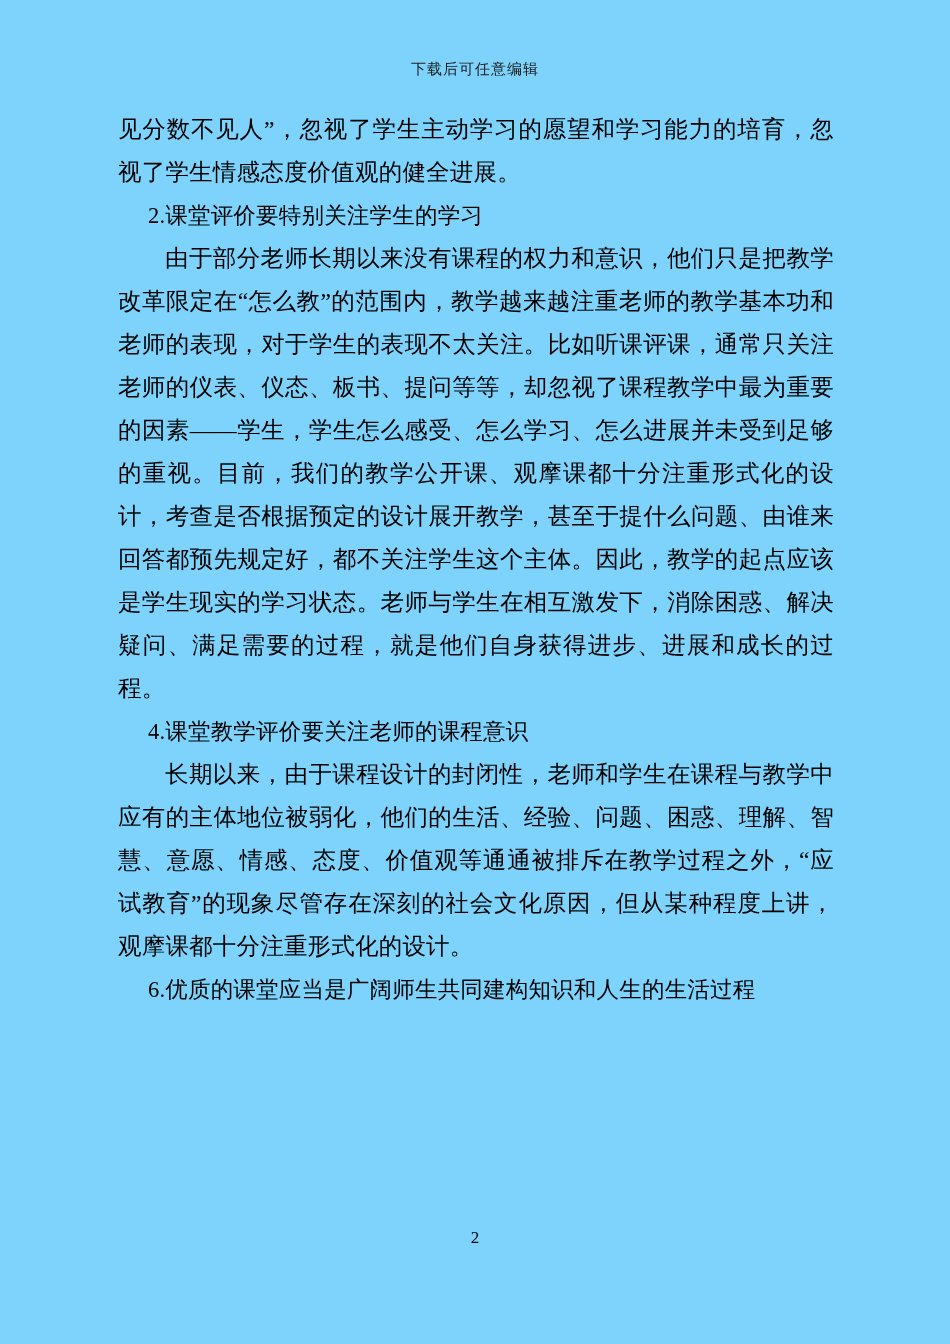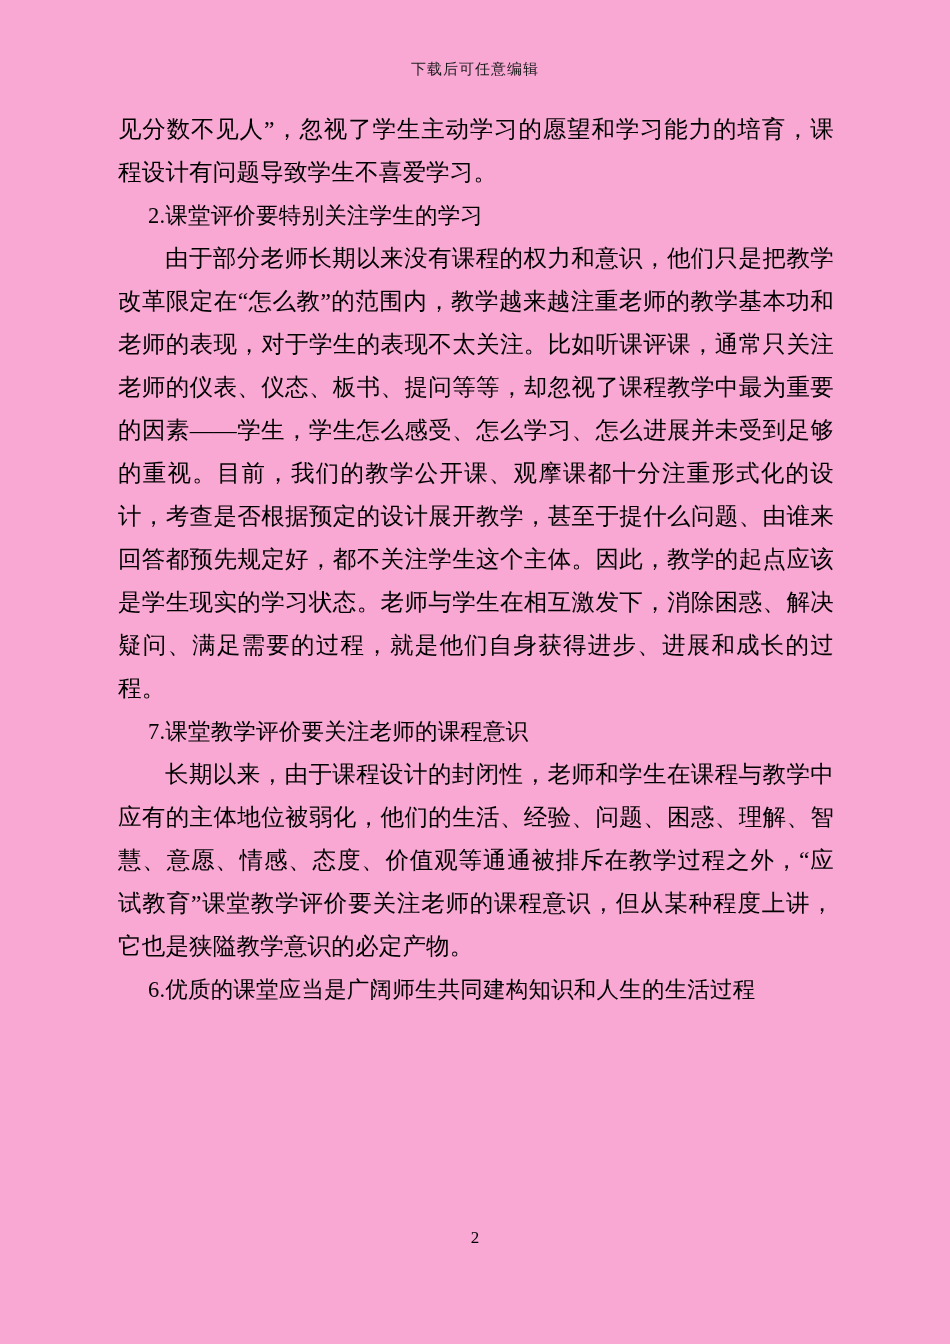--- a/index.html
+++ b/index.html
@@ -13,21 +13,21 @@
     font-family: "Liberation Serif", "DejaVu Serif", serif;
     color: #000000;
     position: relative;
     overflow: hidden;
   }
   .page {
     position: absolute;
     left: 0; top: 0;
     width: 950px;
     height: 1344px;
-    background: #f9a8d4;
+    background: #7dd3fc;
   }
   .header {
     position: absolute;
     top: 60px;
     left: 0;
     width: 950px;
     text-align: center;
     font-size: 15px;
     letter-spacing: 1px;
     color: #1a1a1a;
@@ -69,24 +69,24 @@
   }
 </style>
 </head>
 <body>
 
 <div class="page">
 
   <div class="header">下载后可任意编辑</div>
 
   <div class="content">
-    <p class="para indent1" style="text-indent:0;">见分数不见人”，忽视了学生主动学习的愿望和学习能力的培育，课程设计有问题导致学生不喜爱学习。</p>
+    <p class="para indent1" style="text-indent:0;">见分数不见人”，忽视了学生主动学习的愿望和学习能力的培育，忽视了学生情感态度价值观的健全进展。</p>
     <p class="para heading">2.课堂评价要特别关注学生的学习</p>
     <p class="para indent2">由于部分老师长期以来没有课程的权力和意识，他们只是把教学改革限定在“怎么教”的范围内，教学越来越注重老师的教学基本功和老师的表现，对于学生的表现不太关注。比如听课评课，通常只关注老师的仪表、仪态、板书、提问等等，却忽视了课程教学中最为重要的因素——学生，学生怎么感受、怎么学习、怎么进展并未受到足够的重视。目前，我们的教学公开课、观摩课都十分注重形式化的设计，考查是否根据预定的设计展开教学，甚至于提什么问题、由谁来回答都预先规定好，都不关注学生这个主体。因此，教学的起点应该是学生现实的学习状态。老师与学生在相互激发下，消除困惑、解决疑问、满足需要的过程，就是他们自身获得进步、进展和成长的过程。</p>
-    <p class="para heading">7.课堂教学评价要关注老师的课程意识</p>
-    <p class="para indent2">长期以来，由于课程设计的封闭性，老师和学生在课程与教学中应有的主体地位被弱化，他们的生活、经验、问题、困惑、理解、智慧、意愿、情感、态度、价值观等通通被排斥在教学过程之外，“应试教育”课堂教学评价要关注老师的课程意识，但从某种程度上讲，它也是狭隘教学意识的必定产物。</p>
+    <p class="para heading">4.课堂教学评价要关注老师的课程意识</p>
+    <p class="para indent2">长期以来，由于课程设计的封闭性，老师和学生在课程与教学中应有的主体地位被弱化，他们的生活、经验、问题、困惑、理解、智慧、意愿、情感、态度、价值观等通通被排斥在教学过程之外，“应试教育”的现象尽管存在深刻的社会文化原因，但从某种程度上讲，观摩课都十分注重形式化的设计。</p>
     <p class="para heading">6.优质的课堂应当是广阔师生共同建构知识和人生的生活过程</p>
 
   </div>
 
   <div class="page-number">2</div>
 
 </div>
 
 </body></html>

